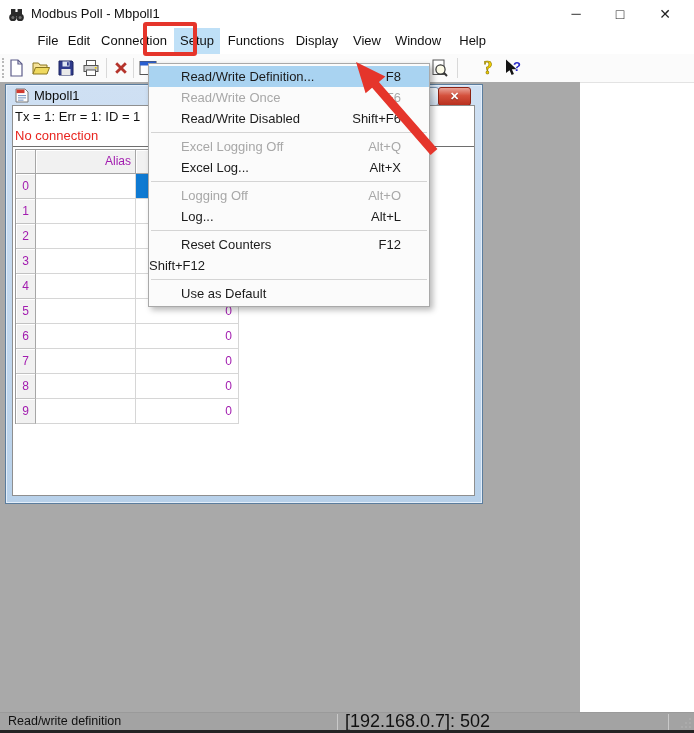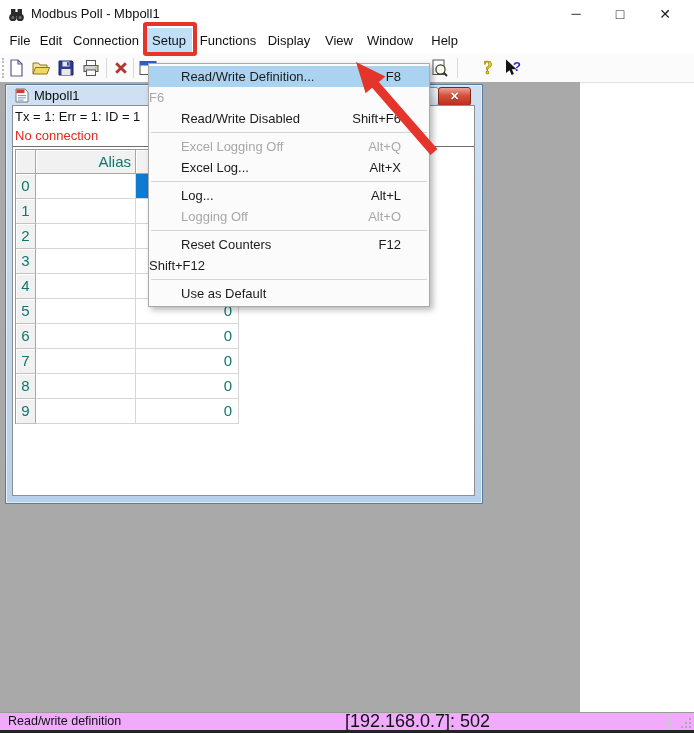--- a/index.html
+++ b/index.html
@@ -7,21 +7,21 @@
   
   .titlebar{position:absolute;left:0;top:0;width:620px;height:28px;background:#fff;}
   .app-icon{position:absolute;left:8px;top:6px;width:17px;height:17px;}
   .title-text{position:absolute;left:31px;top:0;line-height:28px;font-size:13px;color:#111;}
   .wc{position:absolute;top:0;height:28px;text-align:center;line-height:28px;font-size:13px;color:#222;}
   .wc-min{left:558px;width:36px;}
   .wc-max{left:602px;width:36px;font-size:14px;}
   .wc-close{left:644px;width:42px;font-size:14px;}
   
   .menubar{position:absolute;left:0;top:28px;width:694px;height:26px;background:#fff;}
-  .mb-item{position:absolute;top:0;height:26px;line-height:26px;text-align:center;font-size:13px;color:#111;}
+  .mb-item{position:absolute;top:0;height:26px;line-height:26px;text-align:center;font-size:13px;color:#111;margin-left:28px;}
   .mb-file{left:6px;width:28px;}
   .mb-edit{left:36px;width:30px;}
   .mb-connection{left:70px;width:72px;}
   .mb-setup{left:146px;width:46px;background:#bfe0f7;}
   .mb-functions{left:196px;width:64px;}
   .mb-display{left:262px;width:54px;}
   .mb-view{left:320px;width:38px;}
   .mb-window{left:362px;width:56px;}
   .mb-help{left:424px;width:34px;text-align:right;}
   
@@ -39,37 +39,37 @@
   .child-btn-max{position:absolute;left:403px;top:1px;width:26px;height:17px;background:linear-gradient(#f4f8fc,#cfdeee);border:1px solid #7d96b2;border-radius:3px;}
   .child-btn-close{position:absolute;left:430px;top:1px;width:31px;height:17px;background:linear-gradient(#e9a398,#d4503c 45%,#b8301f);border:1px solid #8c2314;border-radius:3px;color:#fff;font-size:11px;font-weight:bold;text-align:center;line-height:16px;text-shadow:0 1px 1px rgba(0,0,0,.4);}
   .child-content{position:absolute;left:6px;top:20px;right:7px;bottom:7px;background:#fff;border:1px solid #8f8f8f;}
   .info-pane{position:absolute;left:0;top:0;right:0;height:41px;border-bottom:1px solid #6e6e6e;padding:1px 0 0 2px;box-sizing:border-box;}
   .info-line1{font-size:13px;color:#111;line-height:20px;white-space:nowrap;}
   .info-line2{font-size:13px;color:#e8251f;line-height:18px;white-space:nowrap;}
   
   .grid{position:absolute;left:2px;top:43px;border-left:1px solid #9a9a9a;border-top:1px solid #9a9a9a;width:223px;}
   .grow{display:flex;height:25px;}
   .grow.hdr{height:24px;}
-  .gcell{box-sizing:border-box;border-right:1px solid #d6d6d6;border-bottom:1px solid #d6d6d6;background:#fff;font-size:15px;color:#0f766e;overflow:hidden;}
+  .gcell{box-sizing:border-box;border-right:1px solid #d6d6d6;border-bottom:1px solid #d6d6d6;background:#fff;font-size:12px;color:#a21caf;overflow:hidden;}
   .gc-num{width:20px;text-align:center;line-height:24px;background:#f1f1f1;border-right:1px solid #a6a6a6;border-bottom:1px solid #c2c2c2;box-shadow:inset 1px 1px 0 #fff;}
   .gc-alias{width:100px;line-height:24px;}
   .gc-val{width:103px;text-align:right;padding-right:6px;line-height:24px;}
   .hdr .gcell{background:#f1f1f1;border-right:1px solid #a6a6a6;border-bottom:1px solid #a6a6a6;box-shadow:inset 1px 1px 0 #fff;line-height:23px;}
   .gc-alias.hcell{text-align:right;padding-right:4px;}
   .sel{background:#0f7ad2 !important;}
   
   .popup{position:absolute;left:148px;top:63px;width:280px;background:#fbfbfb;border:1px solid #a9a9a9;box-shadow:3px 3px 6px rgba(0,0,0,.28);padding:2px 0;z-index:9;}
   .mi{height:21px;display:flex;align-items:center;font-size:13px;color:#1b1b1b;}
   .mi .lab{margin-left:32px;flex:1;white-space:nowrap;}
   .mi .key{margin-right:28px;white-space:nowrap;}
   .mi.dis{color:#a8a8a8;}
   .mi.hl{background:#a9d3f1;}
   .msep{height:1px;background:#d4d4d4;margin:3px 2px;}
   
-  .statusbar{position:absolute;left:0;top:712px;width:694px;height:21px;background:#f0abfc;border-top:1px solid #9a9a9a;box-sizing:border-box;z-index:3;}
+  .statusbar{position:absolute;left:0;top:712px;width:694px;height:21px;background:#a3a3a3;border-top:1px solid #9a9a9a;box-sizing:border-box;z-index:3;}
   .sb-left{position:absolute;left:8px;top:0;line-height:17px;font-size:12.5px;color:#111;}
   .sb-sep{position:absolute;top:1px;width:1px;height:16px;background:#c9c9c9;}
   .sb-conn{position:absolute;left:345px;top:0;line-height:17px;font-size:18px;color:#111;}
   .sb-grip{position:absolute;right:2px;top:4px;}
   .sb-bottom{position:absolute;left:0;bottom:0;width:694px;height:3px;background:#242424;}
   
   .anno-rect{position:absolute;left:143px;top:22px;width:54px;height:34px;border:4px solid #e5352b;border-radius:3px;box-sizing:border-box;z-index:20;pointer-events:none;}
   .anno-arrow{position:absolute;left:0;top:0;z-index:21;pointer-events:none;}
 </style>
 </head>
@@ -233,43 +233,44 @@
       </div>
     </div>
   </div>
 
   <div class="popup">
     <div class="mi hl">
       <span class="lab">Read/Write Definition...</span>
       <span class="key">F8</span>
     </div>
     <div class="mi dis">
+      <span class="lab">Read/Write Once</span>
       <span class="key">F6</span>
     </div>
     <div class="mi">
       <span class="lab">Read/Write Disabled</span>
       <span class="key">Shift+F6</span>
     </div>
     <div class="msep"></div>
     <div class="mi dis">
       <span class="lab">Excel Logging Off</span>
       <span class="key">Alt+Q</span>
     </div>
     <div class="mi">
       <span class="lab">Excel Log...</span>
       <span class="key">Alt+X</span>
     </div>
     <div class="msep"></div>
-    <div class="mi">
-      <span class="lab">Log...</span>
-      <span class="key">Alt+L</span>
-    </div>
     <div class="mi dis">
       <span class="lab">Logging Off</span>
       <span class="key">Alt+O</span>
+    </div>
+    <div class="mi">
+      <span class="lab">Log...</span>
+      <span class="key">Alt+L</span>
     </div>
     <div class="msep"></div>
     <div class="mi">
       <span class="lab">Reset Counters</span>
       <span class="key">F12</span>
     </div>
     <div class="mi">
       <span class="key">Shift+F12</span>
     </div>
     <div class="msep"></div>

